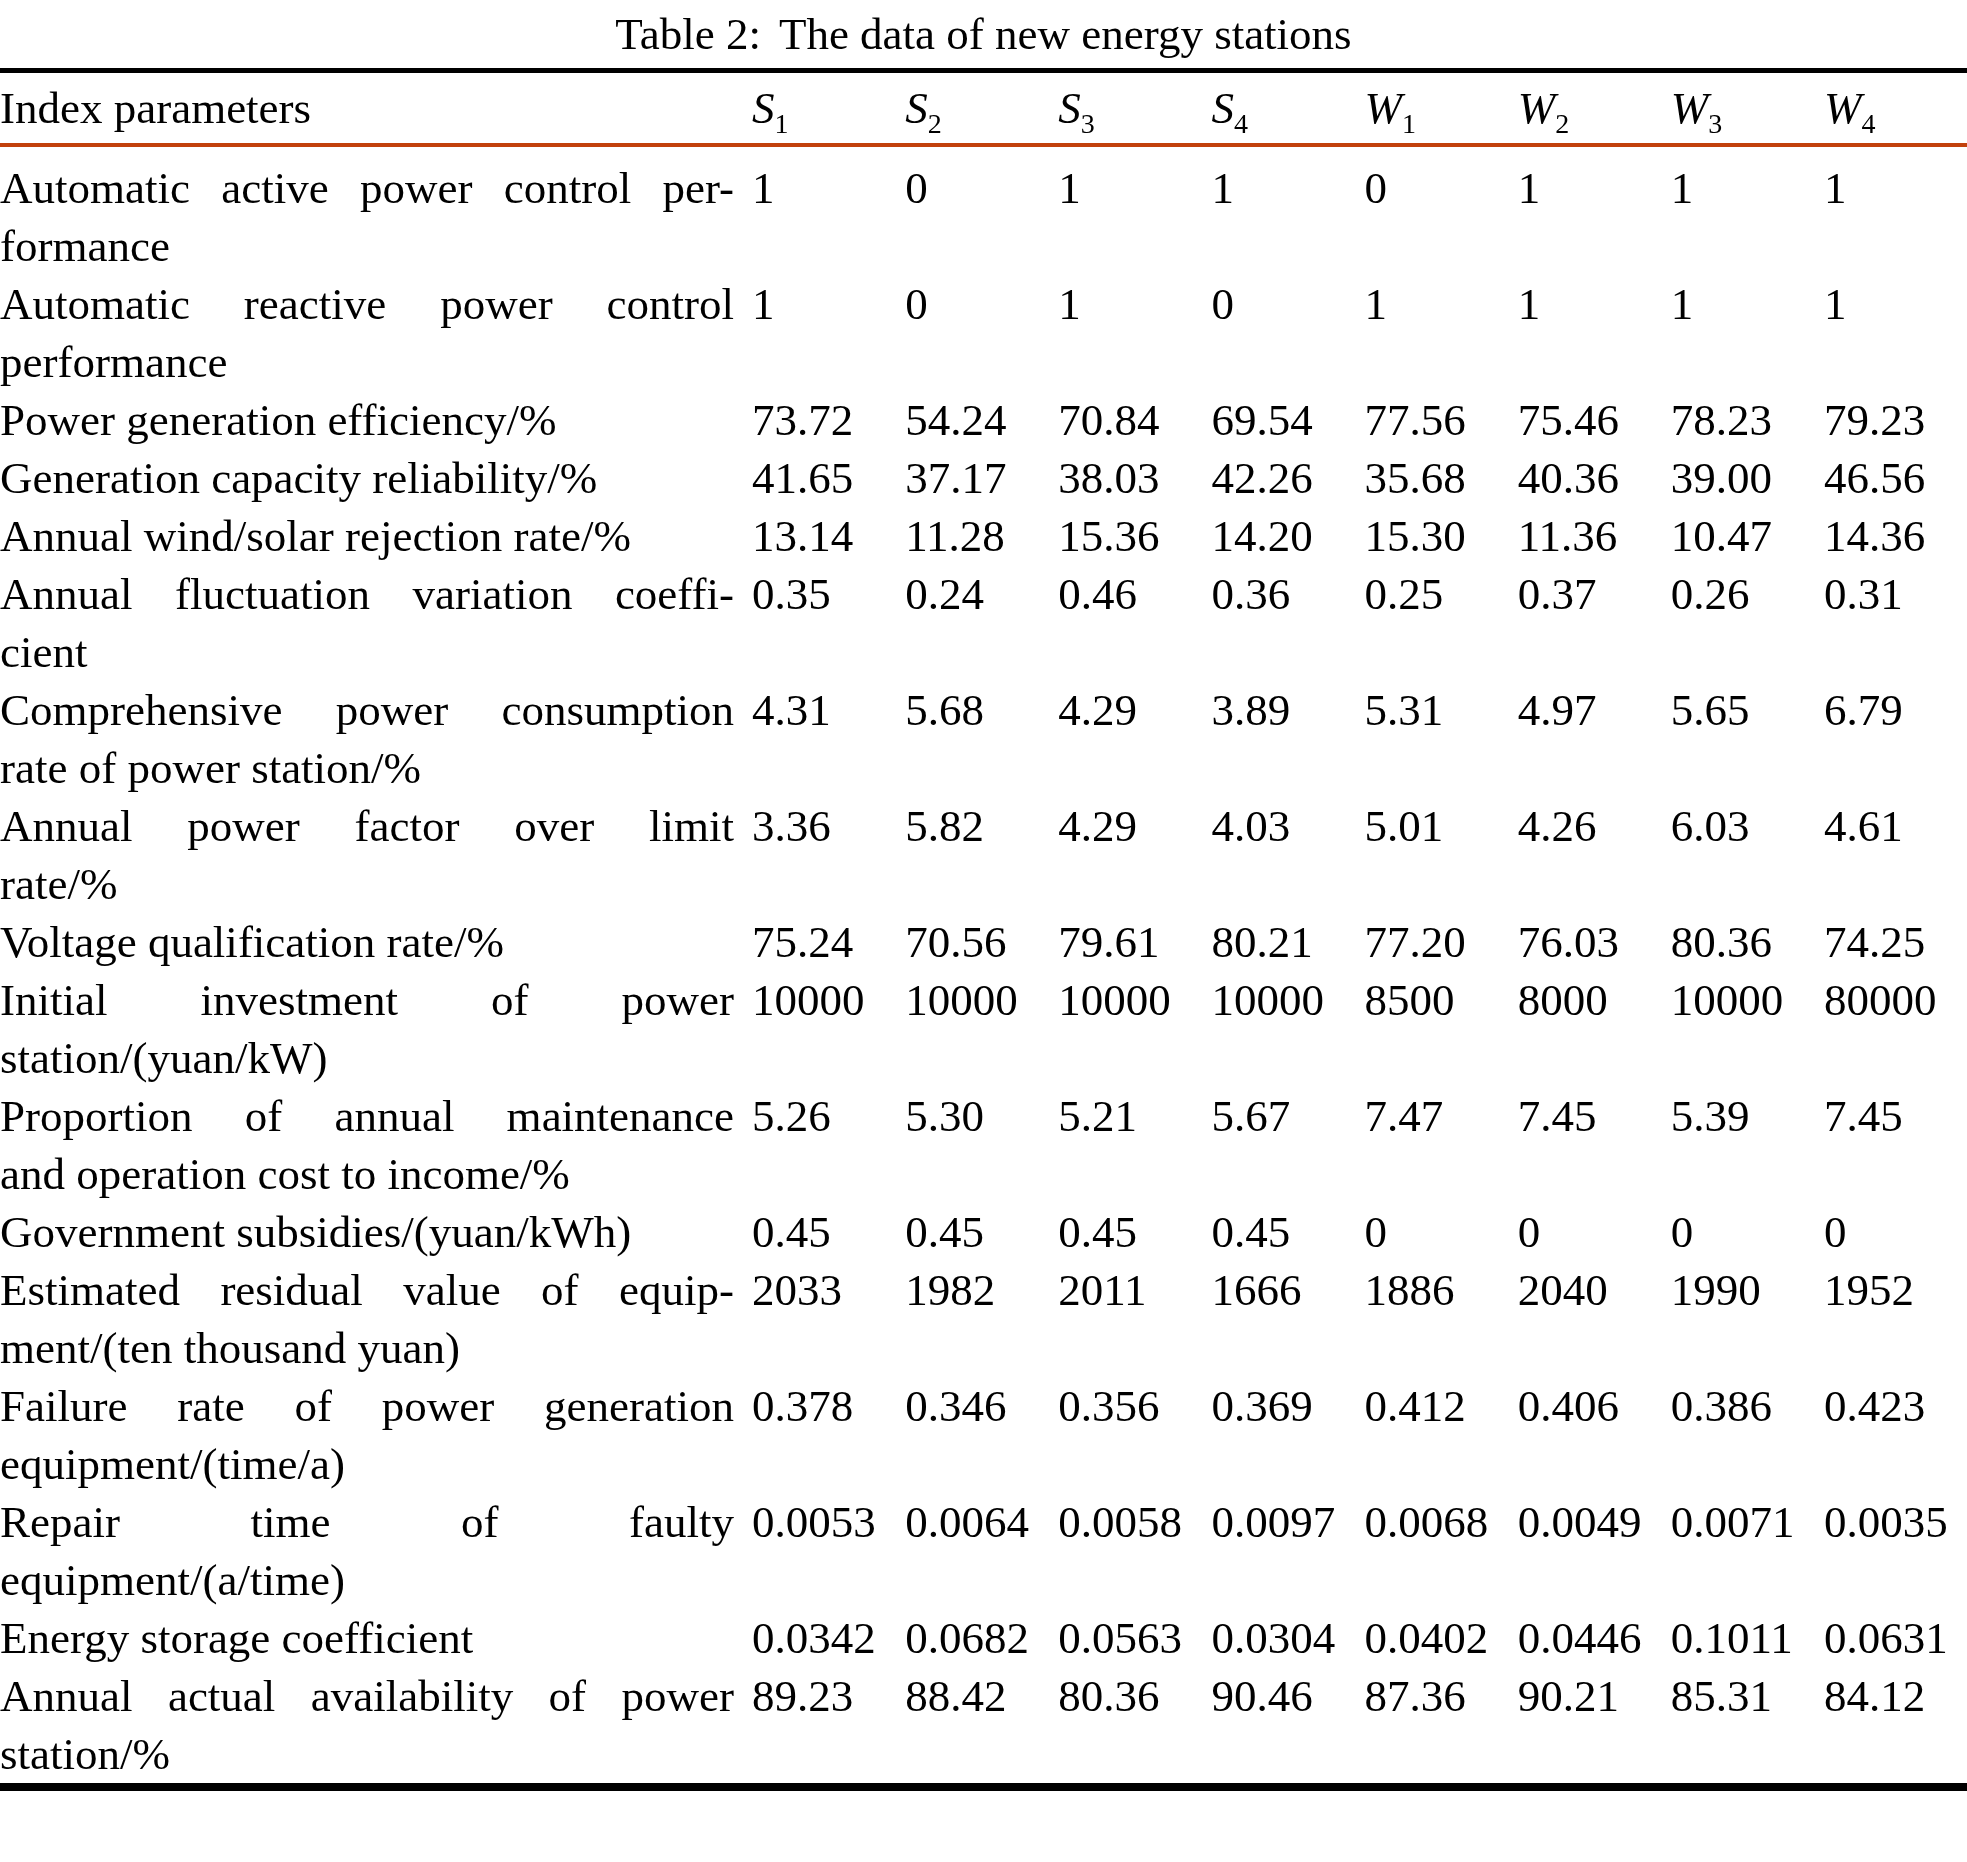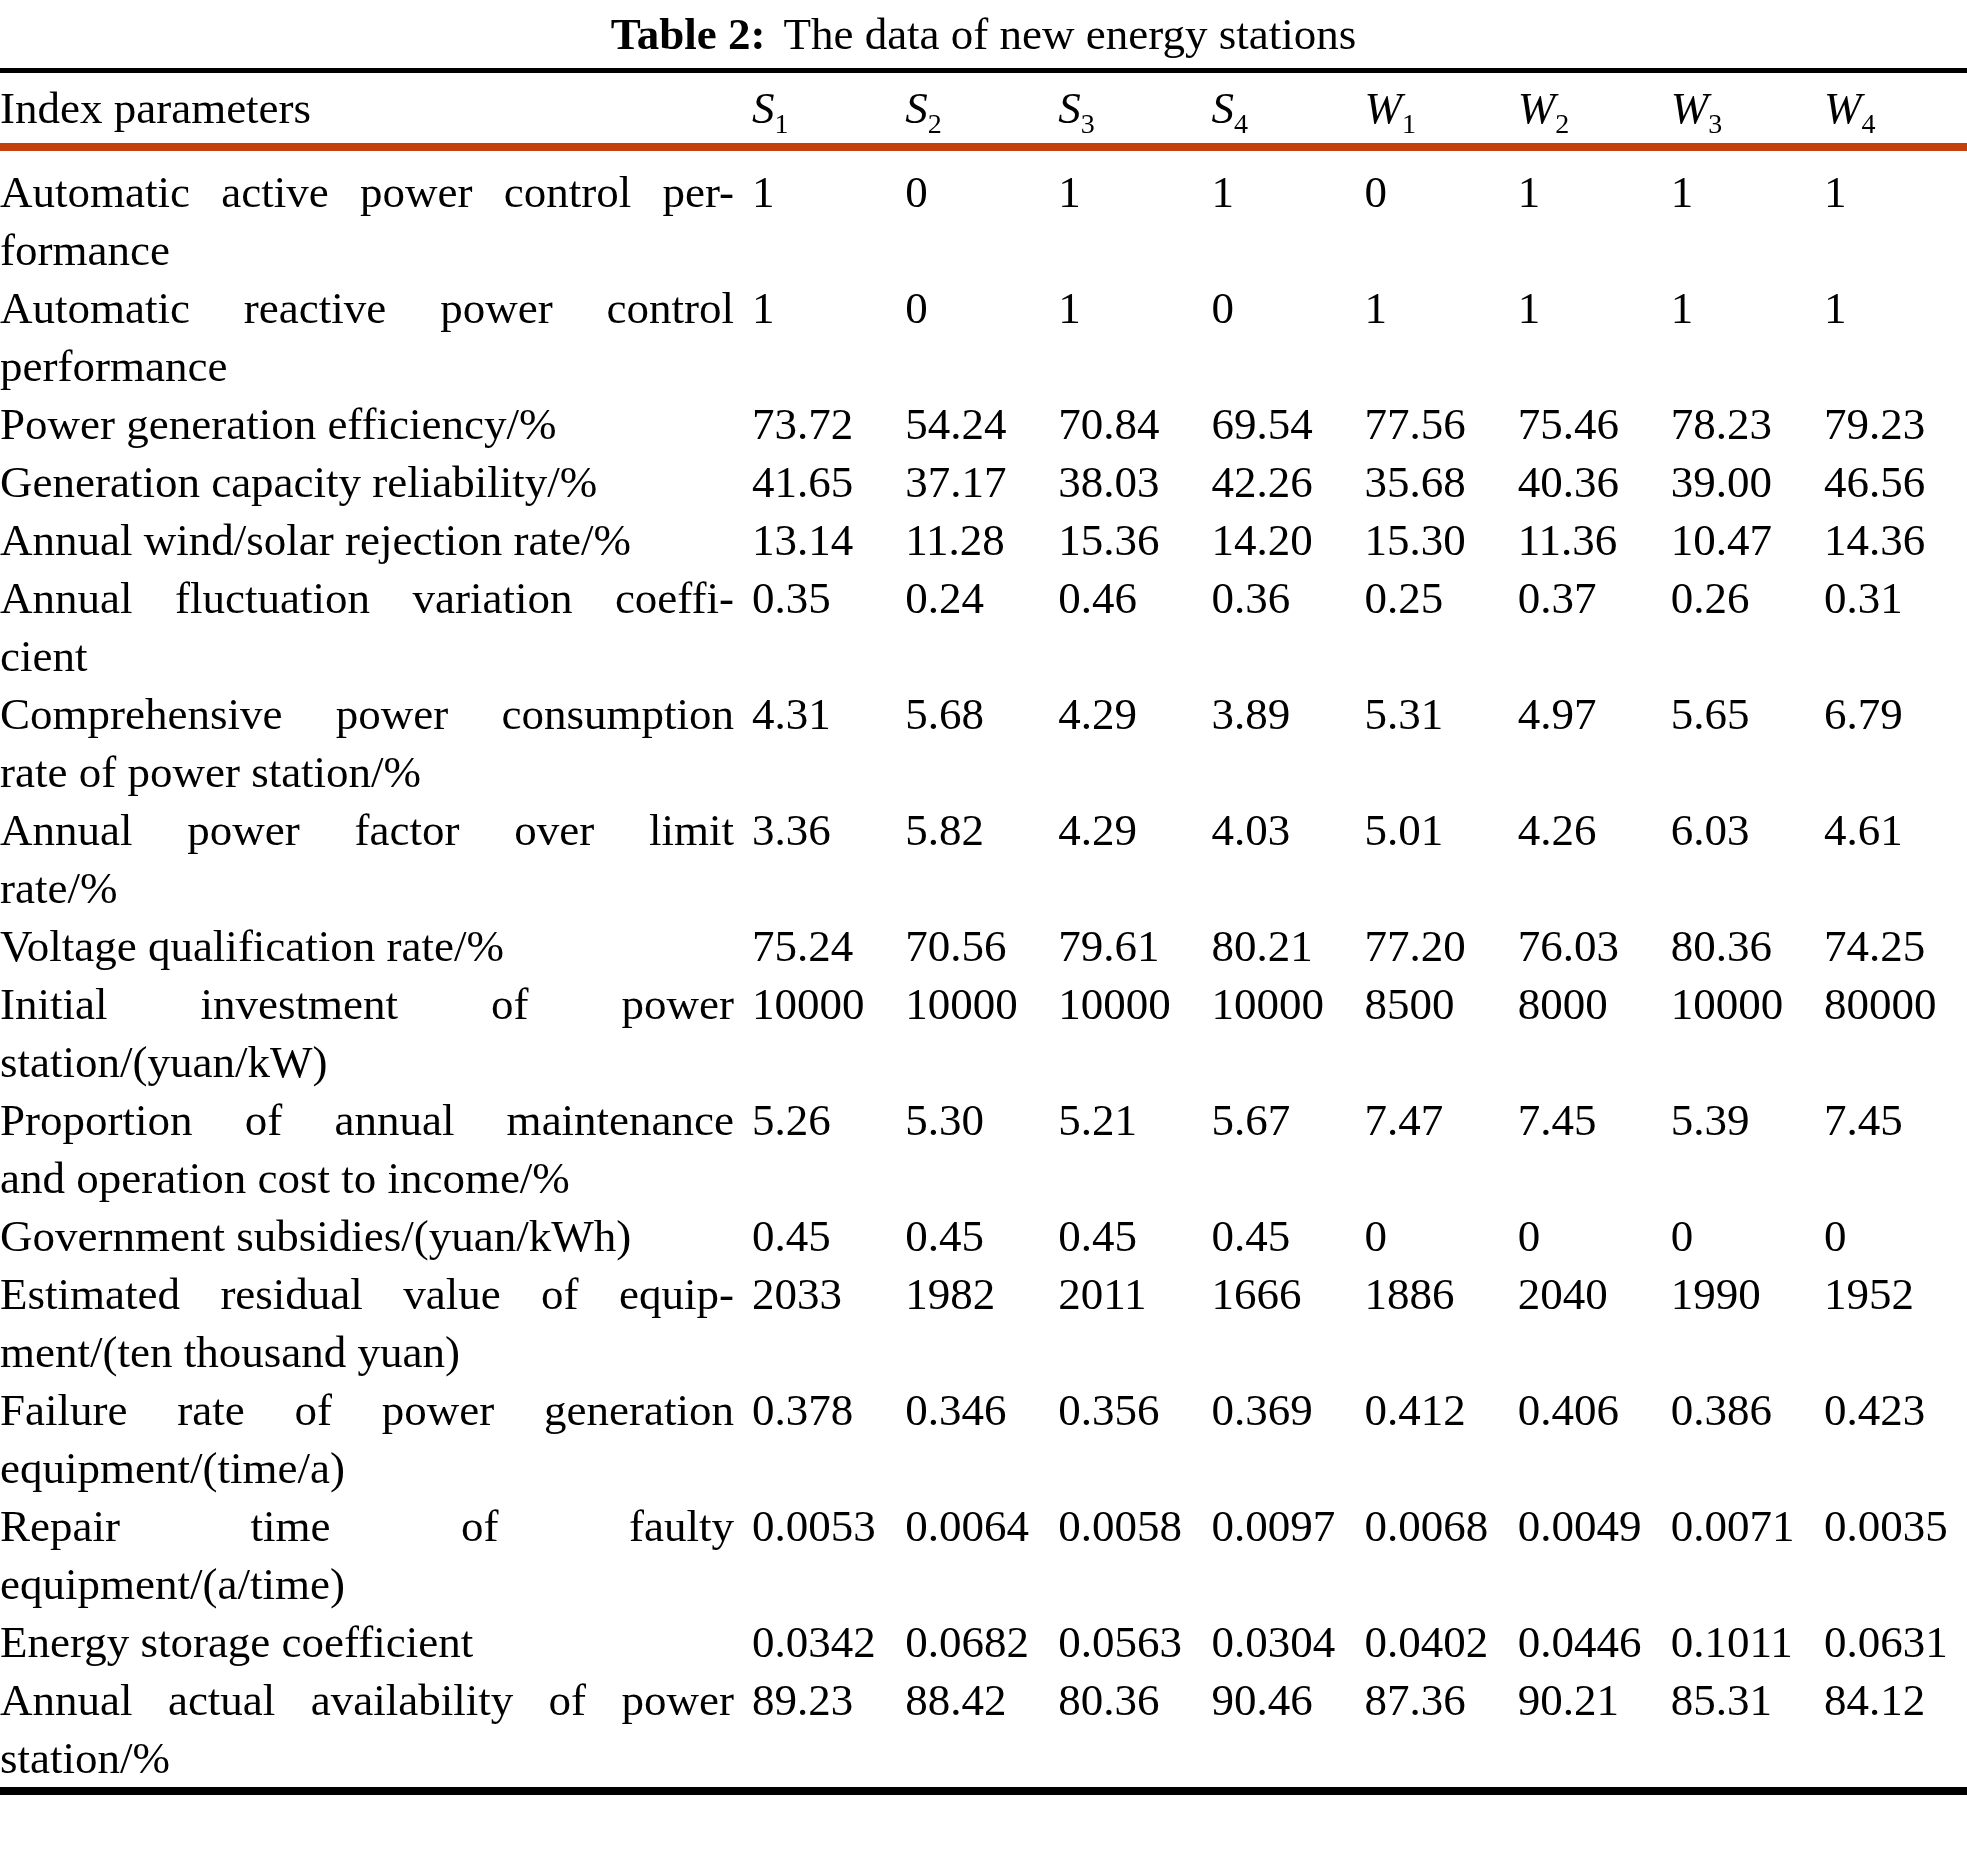--- a/index.html
+++ b/index.html
@@ -14,33 +14,33 @@
     overflow: hidden;
     padding-top: 4px;
   }
   .caption {
     text-align: center;
     font-size: 45px;
     line-height: 60px;
     height: 64px;
     white-space: nowrap;
   }
-  .caption .cap-label { font-weight: bold; margin-right: 18px; }
+  .caption .cap-label { font-weight: normal; margin-right: 18px; }
   table.data-table {
     width: 1967px;
     table-layout: fixed;
     border-collapse: collapse;
     border-top: 5px solid #000;
     border-bottom: 8px solid #000;
   }
   col.c-label { width: 742px; }
   thead th {
     height: 70px;
     vertical-align: middle;
-    border-bottom: 8px solid #c2410c;
+    border-bottom: 4px solid #c2410c;
     font-weight: normal;
     font-size: 45px;
     text-align: left;
     padding: 0;
   }
   th.station i { font-style: italic; }
   th.station sub { font-size: 28px; line-height: 0; }
   tbody td {
     vertical-align: top;
     font-size: 45px;

